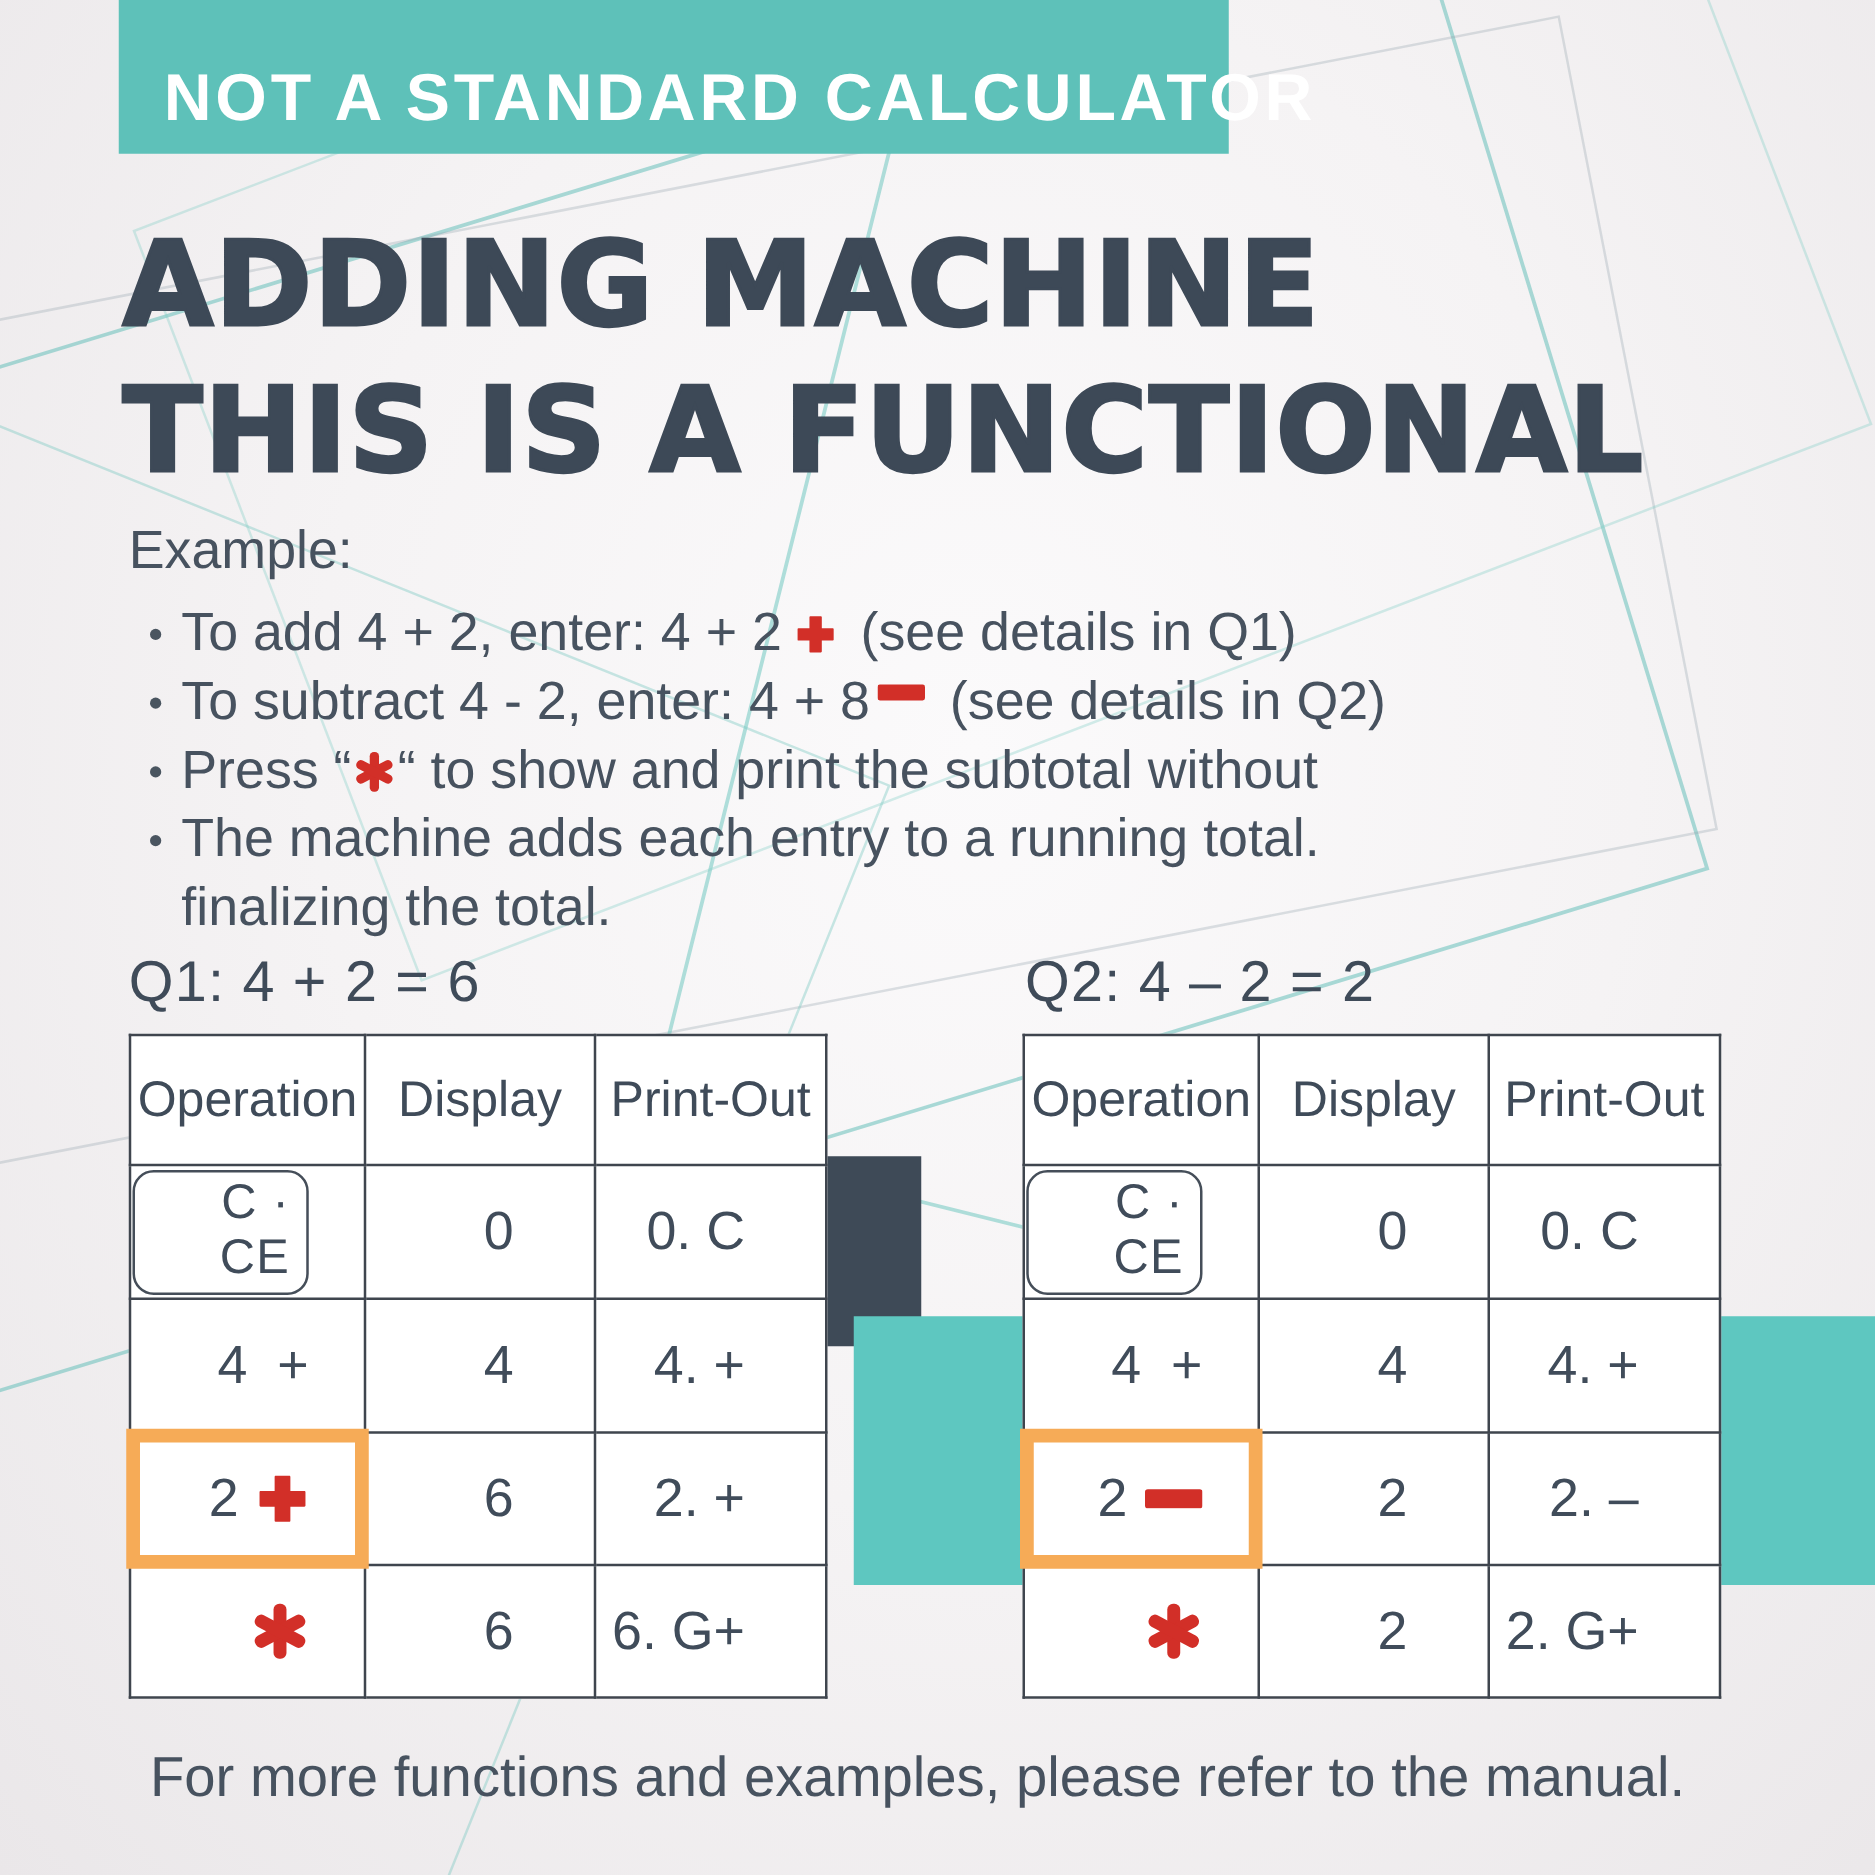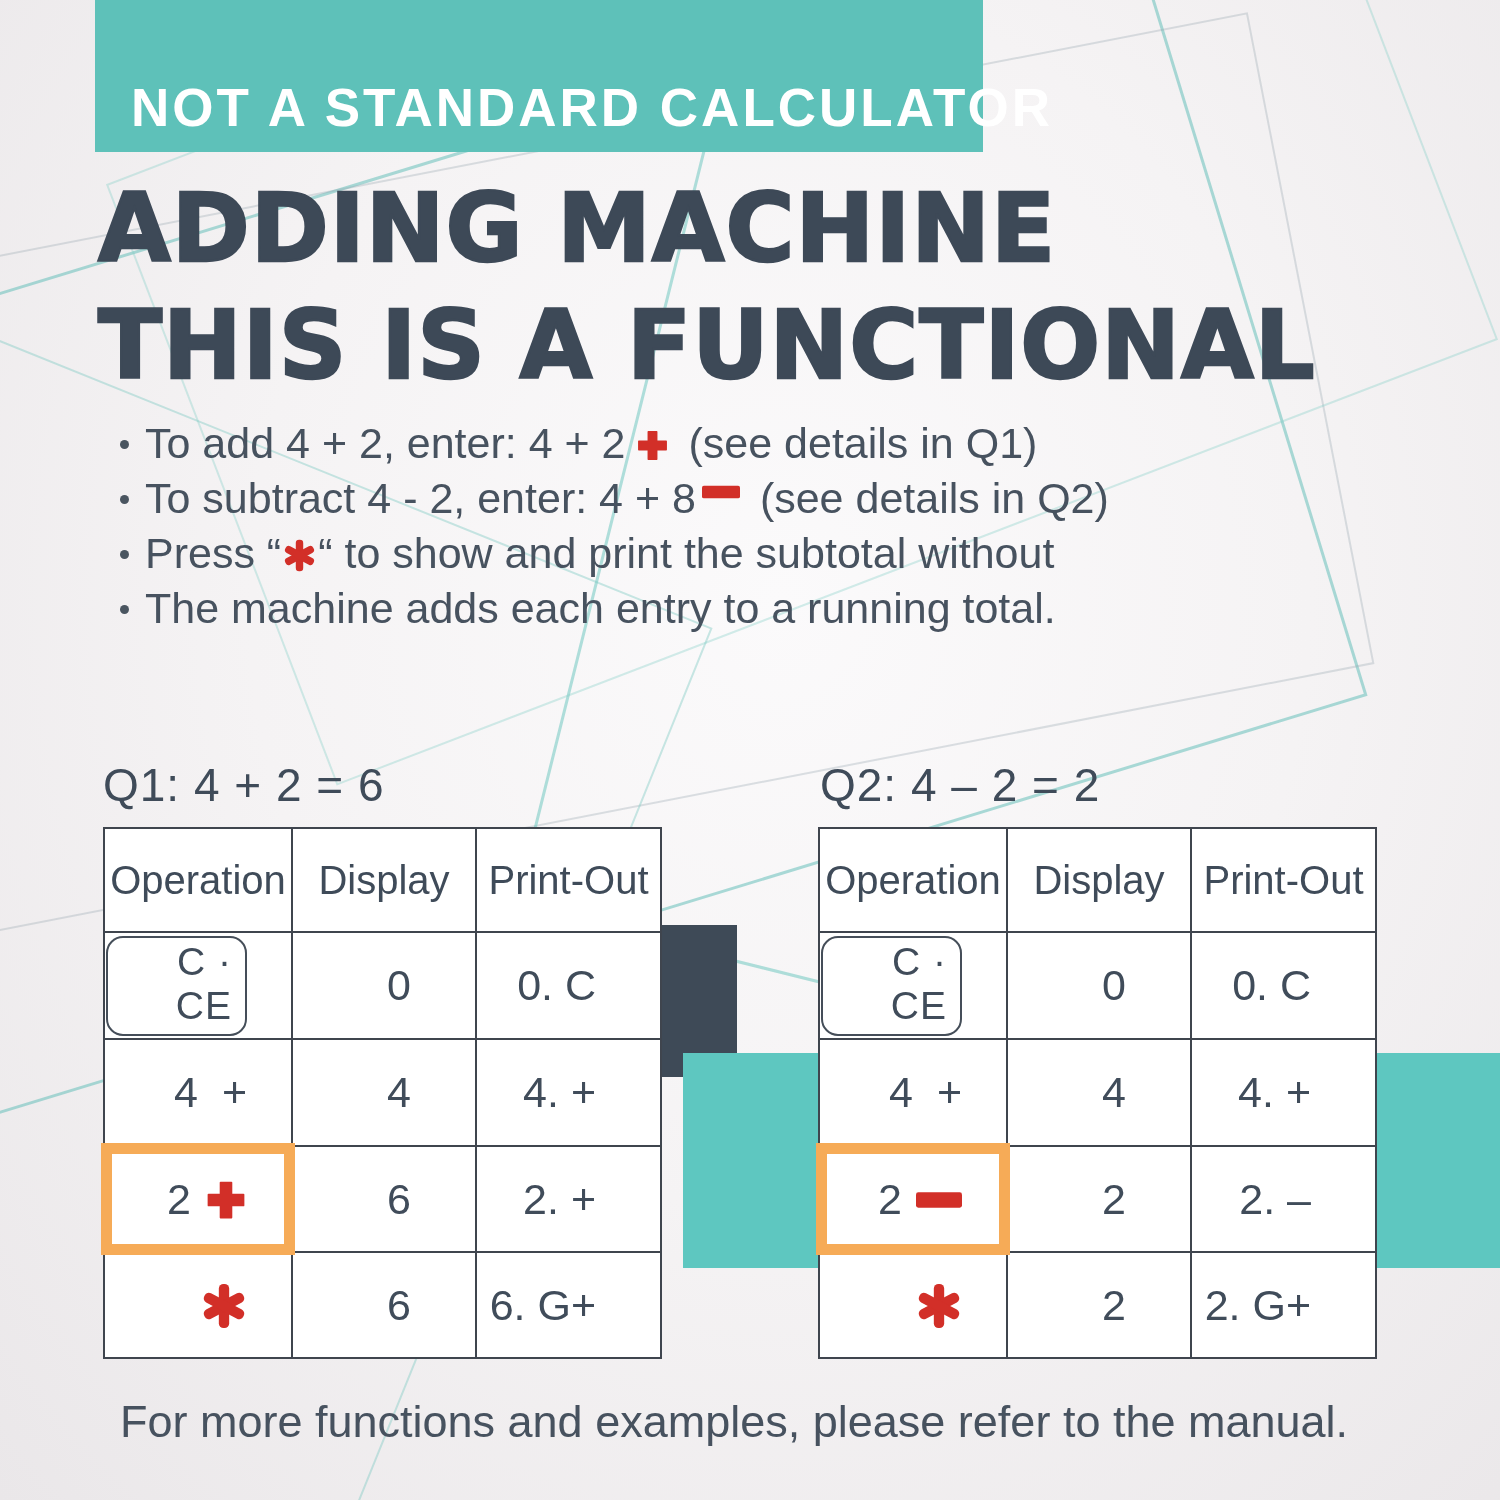--- a/index.html
+++ b/index.html
@@ -14,21 +14,21 @@
   .deco-b{left:-80px; top:140px; width:1400px; height:660px; border:2px solid rgba(150,166,173,.32); transform:rotate(-11deg);}
   .deco-c{left:640px; top:-120px; width:1160px; height:1180px; border:3px solid rgba(100,195,188,.5); transform:rotate(14deg);}
   .deco-d{left:-460px; top:400px; width:940px; height:1400px; border:2px solid rgba(120,200,192,.4); transform:rotate(22deg);}
   .deco-e{left:180px; top:-60px; width:1240px; height:640px; border:2px solid rgba(130,205,198,.35); transform:rotate(-21deg);}
 
   
   .navy-block{position:absolute; left:660px; top:925px; width:77px; height:152px; background:#3e4a57; z-index:1;}
   .teal-block{position:absolute; left:683px; top:1053px; width:817px; height:215px; background:#5ec7c0; z-index:2;}
 
   .banner{
-    position:absolute; left:95px; top:0; width:888px; height:152px; background:#5ec1b9; z-index:3;
+    position:absolute; left:95px; top:0; width:888px; height:123px; background:#5ec1b9; z-index:3;
     display:flex; align-items:flex-end; padding:0 0 14px 36px; box-sizing:border-box;
   }
   .banner-label{font-size:53px; font-weight:bold; color:#ffffff; letter-spacing:3px; white-space:pre;}
 
   .heading{
     position:absolute; left:98px; top:170px; z-index:3;
     font-family:"DejaVu Sans", sans-serif; font-weight:bold;
     font-size:94px; line-height:117px; letter-spacing:1px;
     color:#3d4957; -webkit-text-stroke:2.4px #3d4957; white-space:nowrap;
   }
@@ -85,20 +85,21 @@
   <div class="banner">
     <span class="banner-label">NOT A STANDARD CALCULATOR</span>
   </div>
 
   <div class="heading">
     <div>ADDING MACHINE</div>
     <div>THIS IS A FUNCTIONAL</div>
   </div>
 
   <div class="example">
+    <div class="example-title">Example:</div>
 
     <div class="bullet">
       <span class="dot"></span>
       <span><span class="bind">To add 4 + 2, enter: 4 + 2</span><span class="ic ic-plus-b"><svg viewBox="0 0 24 24">
               <path fill="currentColor" d="M8.9 1.5h6.2c.3 0 .5.2.5.5v6.4H22c.3 0 .5.2.5.5v6.2c0 .3-.2.5-.5.5h-6.4V22c0 .3-.2.5-.5.5H8.9a.5.5 0 0 1-.5-.5v-6.4H2a.5.5 0 0 1-.5-.5V8.9c0-.3.2-.5.5-.5h6.4V2c0-.3.2-.5.5-.5z"></path>
             </svg></span><span class="bind"> (see details in Q1)</span></span>
     </div>
 
     <div class="bullet">
       <span class="dot"></span>
@@ -115,20 +116,21 @@
                 <rect x="9.3" y="0.5" width="5.4" height="23" rx="2.4" transform="rotate(62 12 12)"></rect>
                 <rect x="9.3" y="0.5" width="5.4" height="23" rx="2.4" transform="rotate(-62 12 12)"></rect>
               </g>
             </svg></span><span class="bind">“ to show and print the subtotal without</span></span>
     </div>
 
     <div class="bullet">
       <span class="dot"></span>
       <span><span class="bind">The machine adds each entry to a running total.</span></span>
     </div>
+    <div class="bullet-cont">finalizing the total.</div>
   </div>
 
   <div class="qcaption cap-q1">Q1: 4 + 2 = 6</div>
   <div class="qcaption cap-q2">Q2: 4 – 2 = 2</div>
 
   <div class="qtable qt-q1">
     <table class="grid">
       <colgroup>
           <col class="c-op">
           <col class="c-disp">

